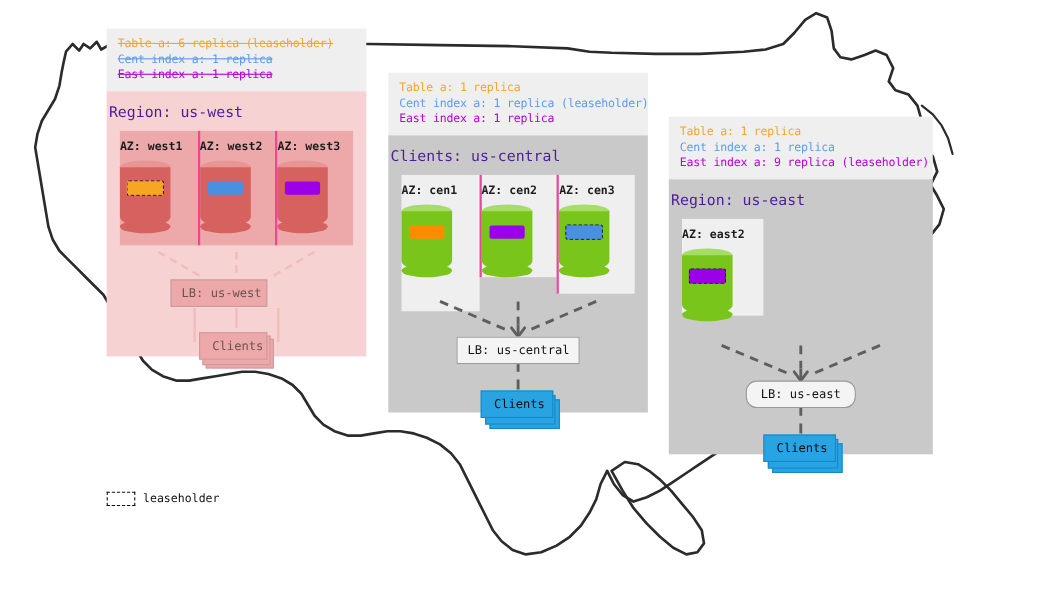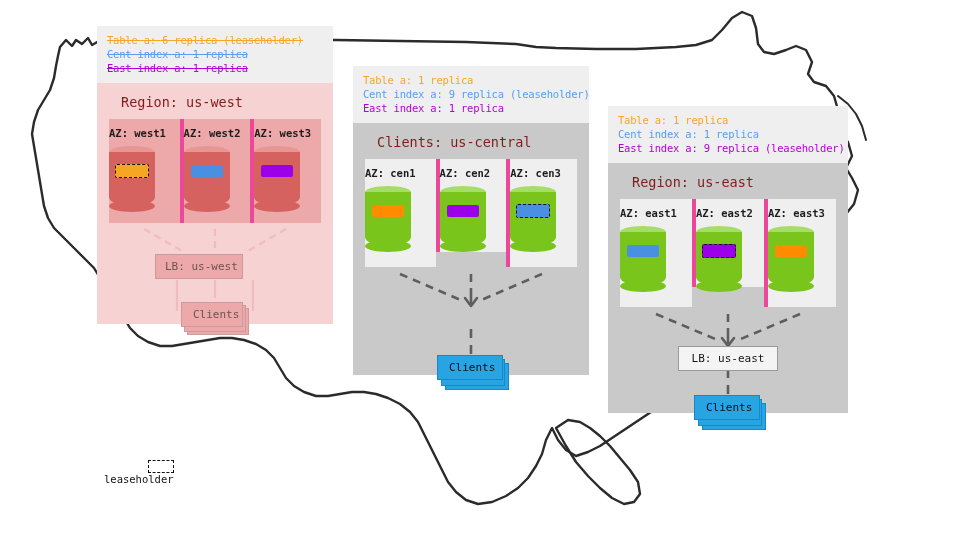--- a/index.html
+++ b/index.html
@@ -17,28 +17,28 @@
   }
   .legendbox div{letter-spacing:-0.2px;}
   .lg-table{color:#f5a623;}
   .lg-cent{color:#5b9bf0;}
   .lg-east{color:#b400d8;}
   .struck{text-decoration:line-through;}
 
   .regionbody{background:#c9c9c9;padding:0;}
   .regionbody.failed{background:#f6d2d2;}
   .region-title{
-    font-size:13.5px;color:#7f1d1d;padding:11px 0 9px 24px;letter-spacing:0px;
+    font-size:13.5px;color:#4c1d95;padding:11px 0 9px 2px;letter-spacing:0px;
   }
   .azrow{display:flex;margin:0 12px;}
   .azcell{
     background:#efefef;width:72px;padding:8px 0 0 0;display:flex;flex-direction:column;
     align-items:flex-start;box-sizing:border-box;font-weight:bold;
   }
-  .azcell + .azcell{border-left:4px solid #ec4899;}
+  .azcell + .azcell{border-left:2px solid #ec4899;}
   .azcell.failed{background:#eda9a9;}
   .az-label{font-size:10.5px;color:#1d1d1d;margin-bottom:7px;white-space:nowrap;}
 
   
   .cyl{position:relative;width:46px;height:66px;margin-bottom:6px;}
   .cyl .body{
     position:absolute;left:0;top:6px;width:46px;height:54px;
     background:#7ac51c;border-radius:0 0 23px 23px/0 0 9px 9px;
   }
   .cyl .top{
@@ -75,21 +75,21 @@
     position:absolute;background:#29a4e3;border:1.4px solid #1489c9;
   }
   .clients .front{
     position:relative;background:#29a4e3;border:1.4px solid #1489c9;
     font-size:11px;color:#0d0d0d;padding:5px 11px;white-space:nowrap;text-align:center;
   }
   .clients.failed .sheet{background:#eda9a9;border-color:#cf9a9a;}
   .clients.failed .front{background:#eda9a9;border-color:#cf9a9a;color:#6d5252;}
 
   
-  #keyrow{position:absolute;left:97px;top:460px;display:flex;align-items:flex-end;flex-direction:column;}
+  #keyrow{position:absolute;left:97px;top:447px;display:flex;align-items:flex-start;}
   #keyrow .swatch{width:24px;height:11px;border:1.6px dashed #111;background:#fff;}
   #keyrow .ktext{font-size:10.5px;color:#111;margin-left:7px;}
 </style>
 </head>
 <body>
 
 <svg id="map-layer" viewBox="0 0 960 540" xmlns="http://www.w3.org/2000/svg">
   <path fill="none" stroke="#2b2b2b" stroke-width="2.4" stroke-linejoin="round" stroke-linecap="round" d="M 64 47 L 70 40 L 76 46 L 80 40 L 86 44 L 92 38 L 96 45 L 103 41
            L 112 46 L 120 41 L 129 45
            L 150 44 L 175 42 L 210 42 L 250 41 L 300 40 L 340 40
@@ -184,30 +184,30 @@
       <div class="sheet" style="left:3px;top:3px;width:60px;height:25px;"></div>
       <div class="front">Clients</div>
     </div>
   </div>
 </div>
 
 <div class="region" id="reg-central" style="left:353px;top:66px;width:236px;">
 
   <div class="legendbox">
     <div class="lg-table">Table a: 1 replica</div>
-    <div class="lg-cent">Cent index a: 9 replica (leaseholder)</div>
+    <div class="lg-cent">Cent index a: 1 replica (leaseholder)</div>
     <div class="lg-east">East index a: 1 replica</div>
   </div>
 
   <div class="regionbody" style="height:252px;position:relative;">
 
     <div class="region-title">Clients: us-central</div>
 
     <div class="azrow">
-      <div class="azcell" style="height:108px;">
+      <div class="azcell" style="height:124px;">
         <div class="az-label">AZ: cen1</div>
         <div class="cyl">
           <div class="top"></div>
           <div class="bot"></div>
           <div class="body"></div>
           <div class="chip" style="background:#ff8c00;"></div>
         </div>
       </div>
       <div class="azcell" style="height:93px;">
         <div class="az-label">AZ: cen2</div>
@@ -231,20 +231,21 @@
 
     <svg class="conn" style="left:0;top:0;width:236px;height:252px;">
       <path d="M 47 151 L 110 178" stroke="#5e5e5e" stroke-width="2.6" stroke-dasharray="8,6" fill="none"></path>
       <path d="M 118 151 L 118 172" stroke="#5e5e5e" stroke-width="2.6" stroke-dasharray="8,6" fill="none"></path>
       <path d="M 189 151 L 126 178" stroke="#5e5e5e" stroke-width="2.6" stroke-dasharray="8,6" fill="none"></path>
       <path d="M 118 172 L 118 182" stroke="#5e5e5e" stroke-width="2.6" fill="none"></path>
       <path d="M 112 175 L 118 183 L 124 175" stroke="#5e5e5e" stroke-width="2.6" fill="none" stroke-linejoin="round" stroke-linecap="round"></path>
       <path d="M 118 206 L 118 232" stroke="#5e5e5e" stroke-width="2.6" stroke-dasharray="9,7" fill="none"></path>
     </svg>
 
+    <div class="lbbox" style="left:62px;top:183px;width:112px;box-sizing:border-box;">LB: us-central</div>
 
     <div class="clients" style="left:84px;top:232px;width:66px;height:34px;">
       <div class="sheet" style="left:8px;top:8px;width:62px;height:25px;"></div>
       <div class="sheet" style="left:4px;top:4px;width:62px;height:25px;"></div>
       <div class="front">Clients</div>
     </div>
   </div>
 </div>
 
 <div class="region" id="reg-east" style="left:608px;top:106px;width:240px;">
@@ -253,59 +254,41 @@
     <div class="lg-table">Table a: 1 replica</div>
     <div class="lg-cent">Cent index a: 1 replica</div>
     <div class="lg-east">East index a: 9 replica (leaseholder)</div>
   </div>
 
   <div class="regionbody" style="height:250px;position:relative;">
 
     <div class="region-title">Region: us-east</div>
 
     <div class="azrow">
-      <div class="azcell" style="height:108px;width:74px;">
-        <div class="az-label">AZ: east1</div>
-        <div class="cyl">
-          <div class="top"></div>
-          <div class="bot"></div>
-          <div class="body"></div>
-          <div class="chip" style="background:#4a90e2;"></div>
-        </div>
-      </div>
       <div class="azcell" style="height:88px;width:74px;">
         <div class="az-label">AZ: east2</div>
         <div class="cyl">
           <div class="top"></div>
           <div class="bot"></div>
           <div class="body"></div>
           <div class="chip lease" style="background:#9b00e8;"></div>
-        </div>
-      </div>
-      <div class="azcell" style="height:108px;width:74px;">
-        <div class="az-label">AZ: east3</div>
-        <div class="cyl">
-          <div class="top"></div>
-          <div class="bot"></div>
-          <div class="body"></div>
-          <div class="chip" style="background:#ff8c00;"></div>
         </div>
       </div>
     </div>
 
     <svg class="conn" style="left:0;top:0;width:240px;height:250px;">
       <path d="M 48 151 L 112 178" stroke="#5e5e5e" stroke-width="2.6" stroke-dasharray="8,6" fill="none"></path>
       <path d="M 120 151 L 120 172" stroke="#5e5e5e" stroke-width="2.6" stroke-dasharray="8,6" fill="none"></path>
       <path d="M 192 151 L 128 178" stroke="#5e5e5e" stroke-width="2.6" stroke-dasharray="8,6" fill="none"></path>
       <path d="M 120 172 L 120 182" stroke="#5e5e5e" stroke-width="2.6" fill="none"></path>
       <path d="M 114 175 L 120 183 L 126 175" stroke="#5e5e5e" stroke-width="2.6" fill="none" stroke-linejoin="round" stroke-linecap="round"></path>
       <path d="M 120 206 L 120 232" stroke="#5e5e5e" stroke-width="2.6" stroke-dasharray="9,7" fill="none"></path>
     </svg>
 
-    <div class="lbbox" style="left:70px;top:183px;width:100px;box-sizing:border-box;">LB: us-east</div>
+    <div class="lbbox" style="left:70px;top:183px;width:100px;box-sizing:border-box;border-radius:10px;">LB: us-east</div>
 
     <div class="clients" style="left:86px;top:232px;width:66px;height:34px;">
       <div class="sheet" style="left:8px;top:8px;width:62px;height:25px;"></div>
       <div class="sheet" style="left:4px;top:4px;width:62px;height:25px;"></div>
       <div class="front">Clients</div>
     </div>
   </div>
 </div>
 
 <div id="keyrow">

